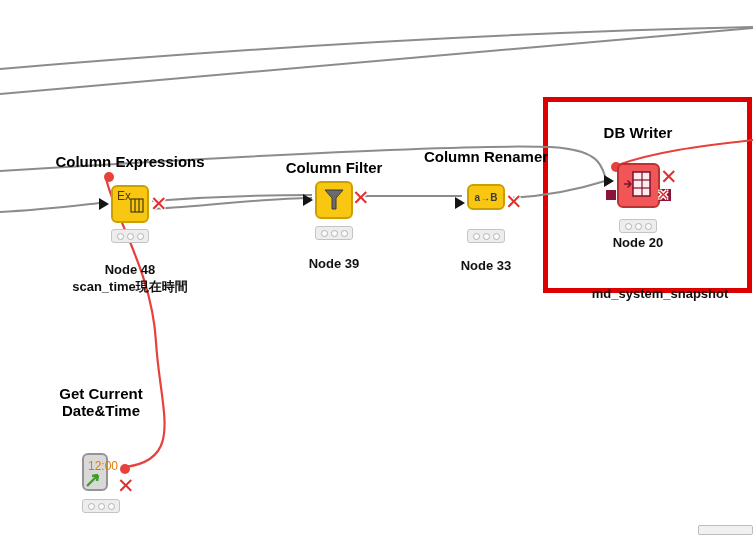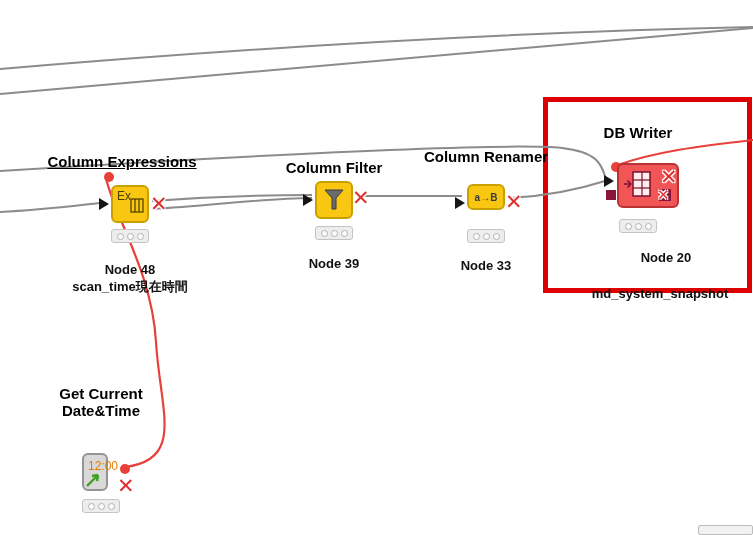--- a/index.html
+++ b/index.html
@@ -83,21 +83,21 @@
     position: absolute; inset: 0; display: flex; align-items: center; justify-content: center;
     font-size: 10px; font-weight: bold; color: #3c3c3c;
   }
   .glyph-clock {
     position: absolute; left: 4px; top: 4px;
     font-size: 12px; font-weight: normal; color: #e07b00;
   }
 
   
   #n-ce  { left: 111px; top: 185px; width: 38px; height: 38px; }
-  #n-ce .node-title { left: 11px; top: -32px; text-decoration: underline; }
+  #n-ce .node-title { left: 19px; top: -32px; }
   #n-ce .in-port { left: -12px; top: 13px; }
   #n-ce .flow-dot { left: -7px; top: -13px; }
   #n-ce .xmark { left: 39px; top: 8px; }
   #n-ce .traffic { left: 0; top: 44px; }
   #n-ce .l1 { left: 19px; top: 77px; }
   #n-ce .l2 { left: 19px; top: 93px; }
 
   #n-cf  { left: 315px; top: 181px; width: 38px; height: 38px; }
   #n-cf .node-title { left: 19px; top: -34px; margin-top: 12px; }
   #n-cf .in-port { left: -12px; top: 13px; }
@@ -105,30 +105,30 @@
   #n-cf .traffic { left: 0; top: 45px; }
   #n-cf .l1 { left: 19px; top: 75px; }
 
   #n-cr  { left: 467px; top: 184px; width: 38px; height: 26px; }
   #n-cr .node-title { left: 19px; top: -36px; }
   #n-cr .in-port { left: -12px; top: 13px; }
   #n-cr .xmark { left: 38px; top: 7px; }
   #n-cr .traffic { left: 0; top: 45px; }
   #n-cr .l1 { left: 19px; top: 74px; }
 
-  #n-dbw { left: 617px; top: 163px; width: 62px; height: 45px; }
+  #n-dbw { left: 617px; top: 163px; width: 43px; height: 45px; }
   #n-dbw .node-title { left: 21px; top: -39px; }
   #n-dbw .in-port { left: -13px; top: 12px; }
   #n-dbw .sq-port { left: -11px; top: 27px; }
   #n-dbw .flow-dot { left: -6px; top: -1px; }
   #n-dbw .xmark.x1 { left: 43px; top: 3px; }
   #n-dbw .sq-out { left: 42px; top: 26px; width: 12px; height: 12px; }
   #n-dbw .xmark.x2 { left: 40px; top: 24px; }
   #n-dbw .traffic { left: 2px; top: 56px; }
-  #n-dbw .l1 { left: 21px; top: 87px; margin-left: 28px; }
+  #n-dbw .l1 { left: 21px; top: 72px; }
   #n-dbw .l2 { left: 43px; top: 96px; margin-top: 27px; }
 
   #n-gc  { left: 82px; top: 453px; width: 26px; height: 38px; }
   #n-gc .node-title.t1 { left: 19px; top: -68px; }
   #n-gc .node-title.t2 { left: 19px; top: -51px; }
   #n-gc .flow-dot { left: 38px; top: 11px; }
   #n-gc .xmark { left: 35px; top: 22px; }
   #n-gc .traffic { left: 0; top: 46px; }
 
   .scroll-corner {

